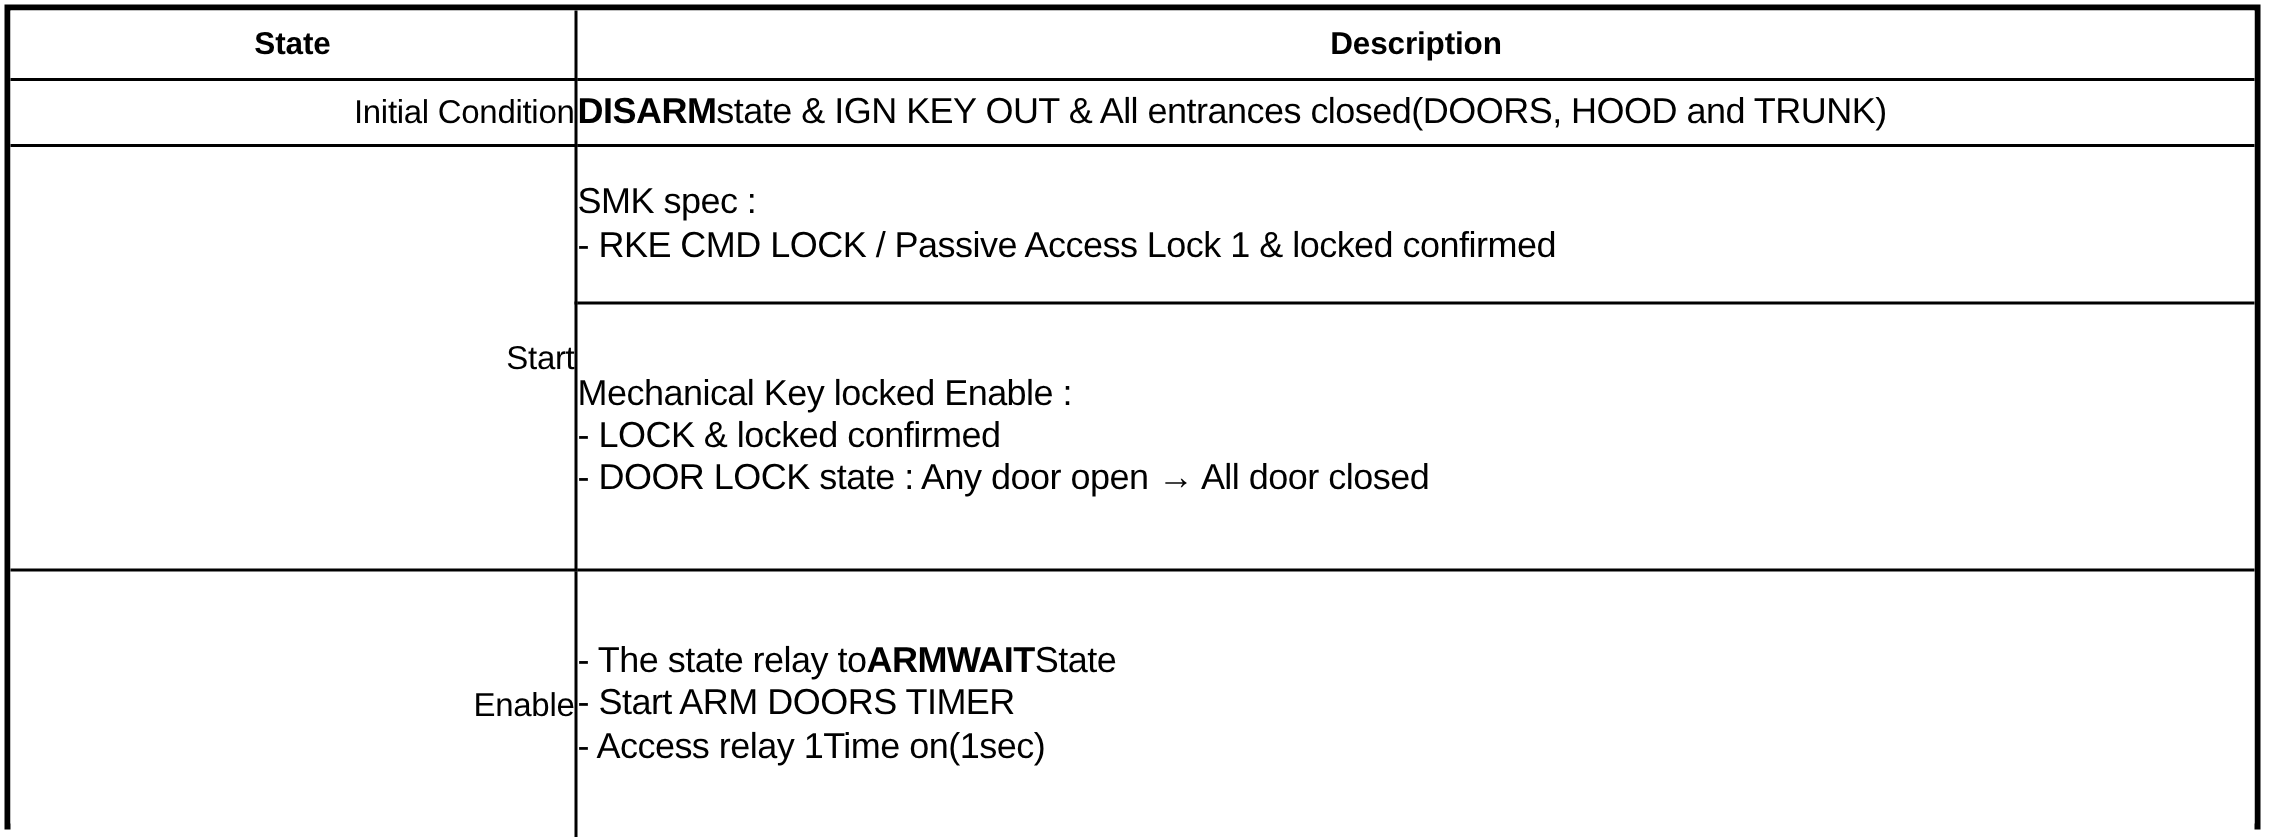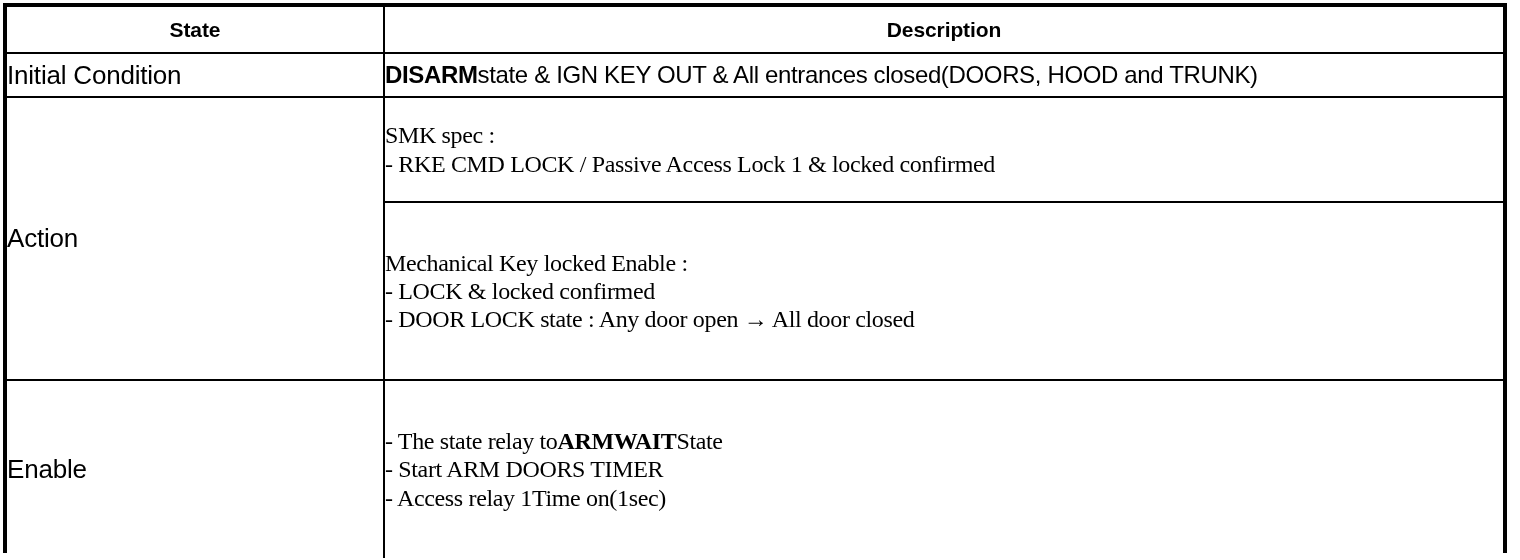--- a/index.html
+++ b/index.html
@@ -68,42 +68,41 @@
   .hdr {
     text-align: center;
     font-weight: bold;
     font-size: 21px;
     letter-spacing: -0.1px;
     height: 45px;
   }
 
   
   .state-label {
-    text-align: left;
-    font-size: 26px;
+    text-align: right;
+    font-size: 22px;
     letter-spacing: -0.2px;
     font-weight: normal;
   }
 
   
   .desc {
     text-align: left;
     font-size: 24px;
     letter-spacing: -0.35px;
     padding: 0 0 0 7px;
     line-height: 1.18;
   }
 
   .desc-lines {
     display: block;
   }
   .desc-lines .ln {
     display: block;
     white-space: nowrap;
-    font-family: Liberation Serif, serif;
   }
   .desc-lines .ln + .ln {
   }
 
   .single-line {
     white-space: nowrap;
   }
 
   b, .b { font-weight: bold; }
 
@@ -131,21 +130,21 @@
         </tr>
 
         <tr class="r-initial">
           <td class="state-label">Initial Condition</td>
           <td class="desc">
             <span class="single-line"><span class="b">DISARM</span><span>state &amp; IGN KEY OUT &amp; All entrances closed(DOORS, HOOD and TRUNK)</span></span>
           </td>
         </tr>
 
         <tr class="r-event-a">
-          <td class="state-label" rowspan="2">Action</td>
+          <td class="state-label" rowspan="2">Start</td>
           <td class="desc">
             <span class="desc-lines">
                 <span class="ln"><span>SMK spec :</span></span>
                 <span class="ln"><span>-  RKE CMD LOCK / Passive Access Lock 1 &amp; locked confirmed</span></span>
               </span>
           </td>
         </tr>
 
         <tr class="r-event-b">
           <td class="desc">

